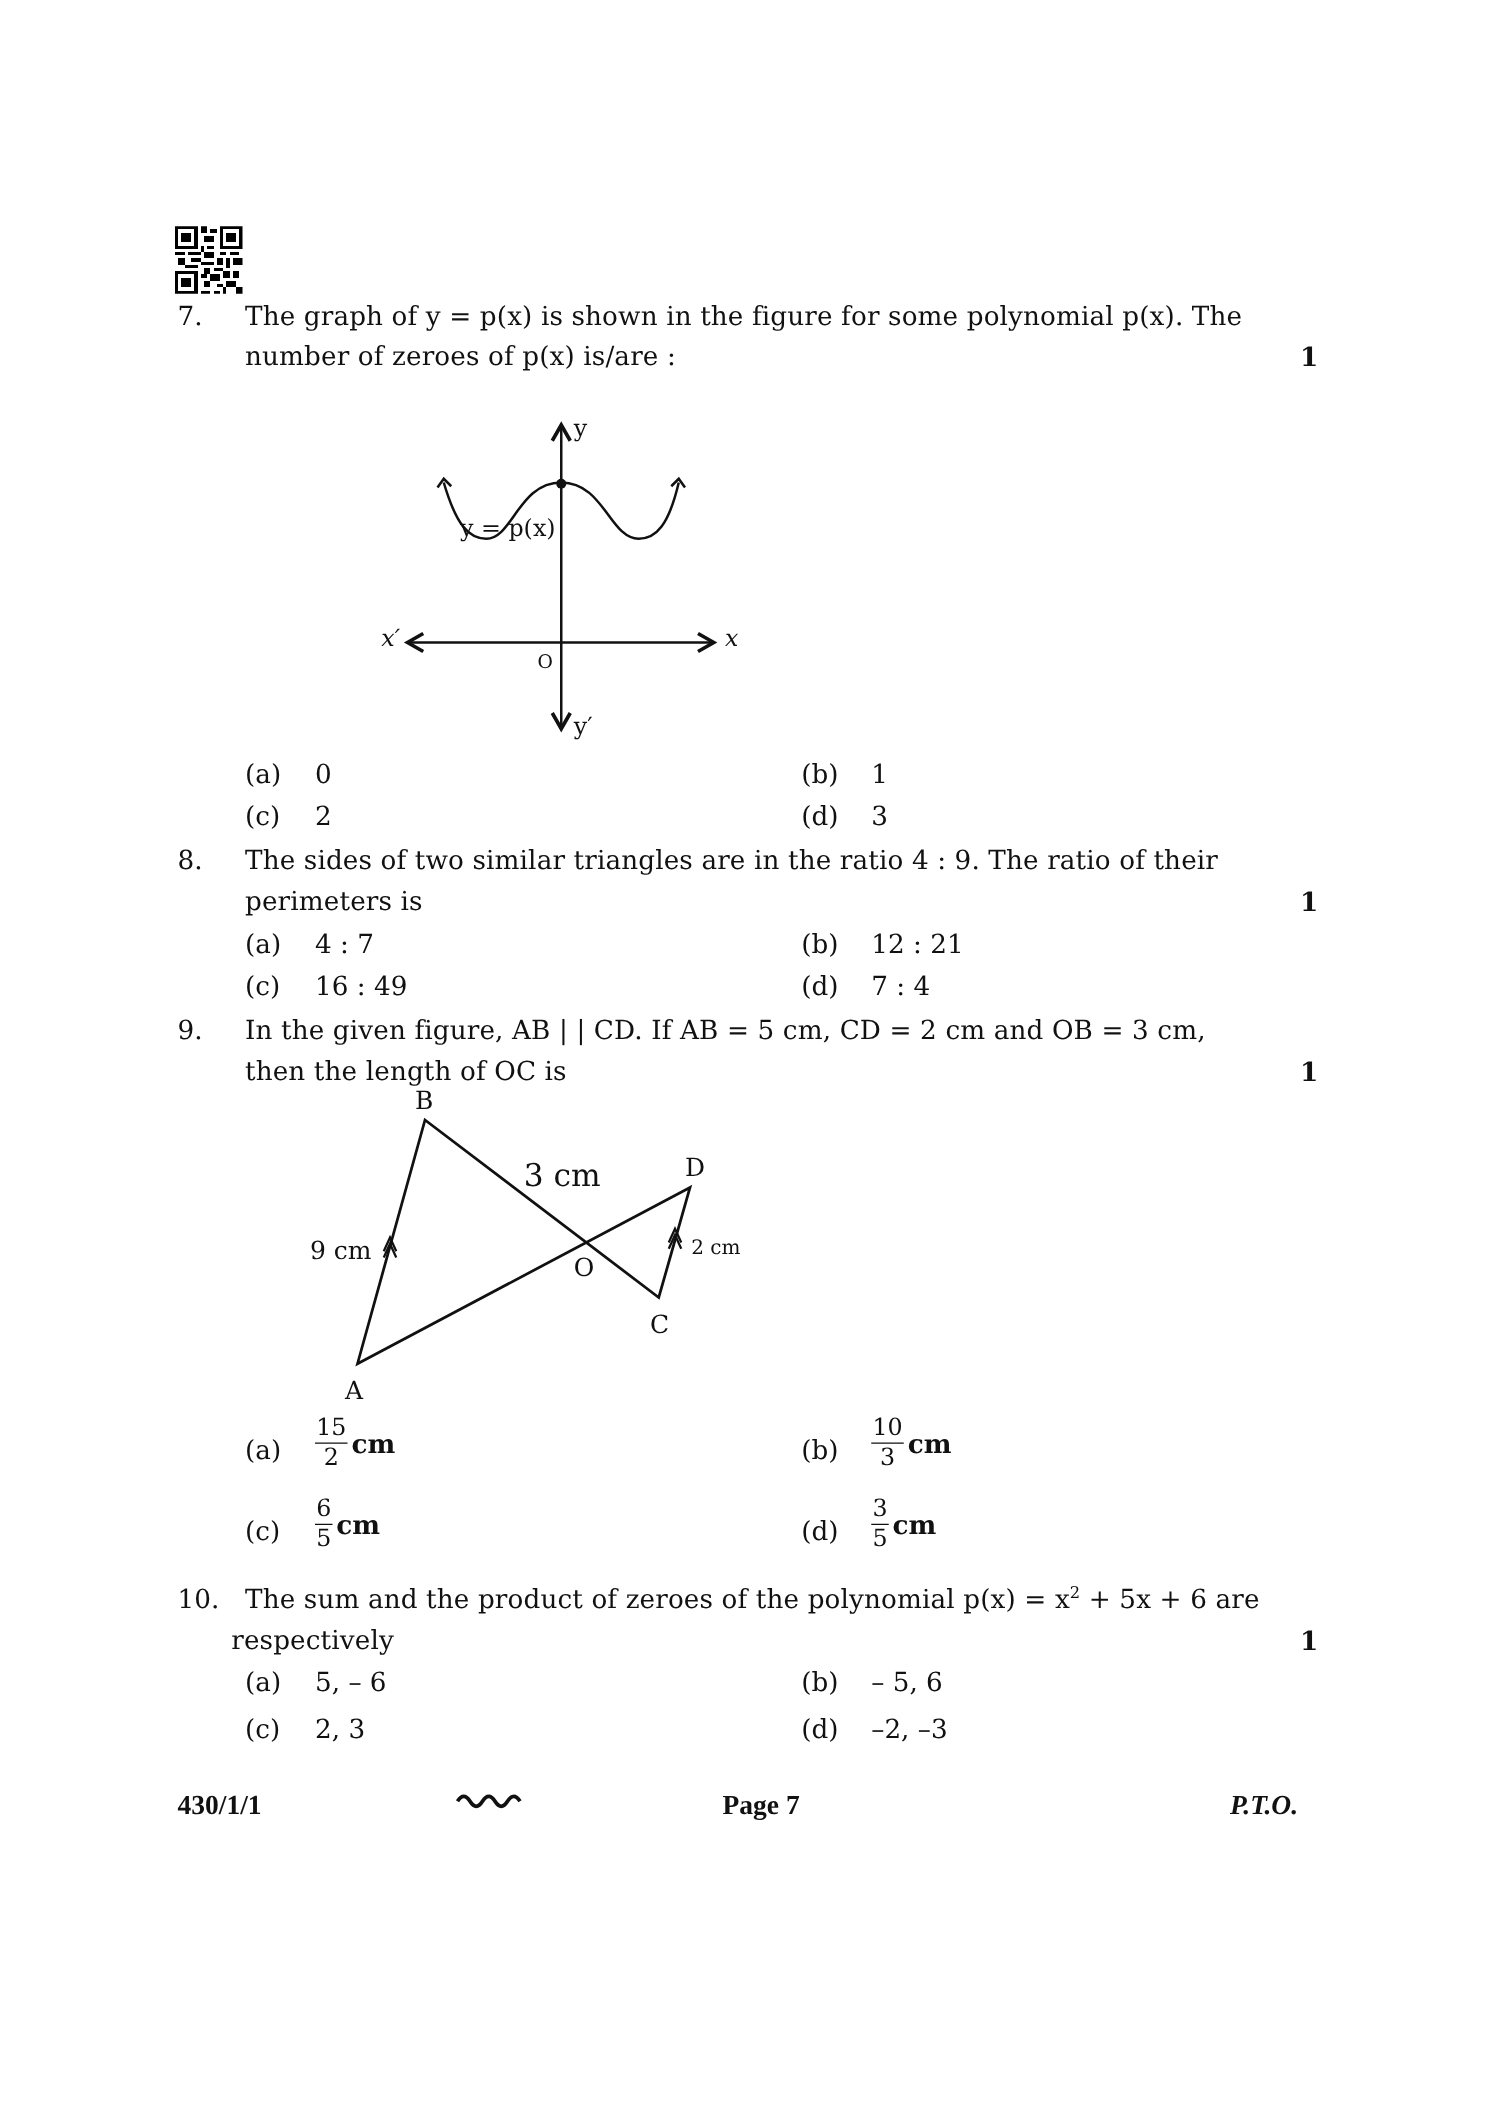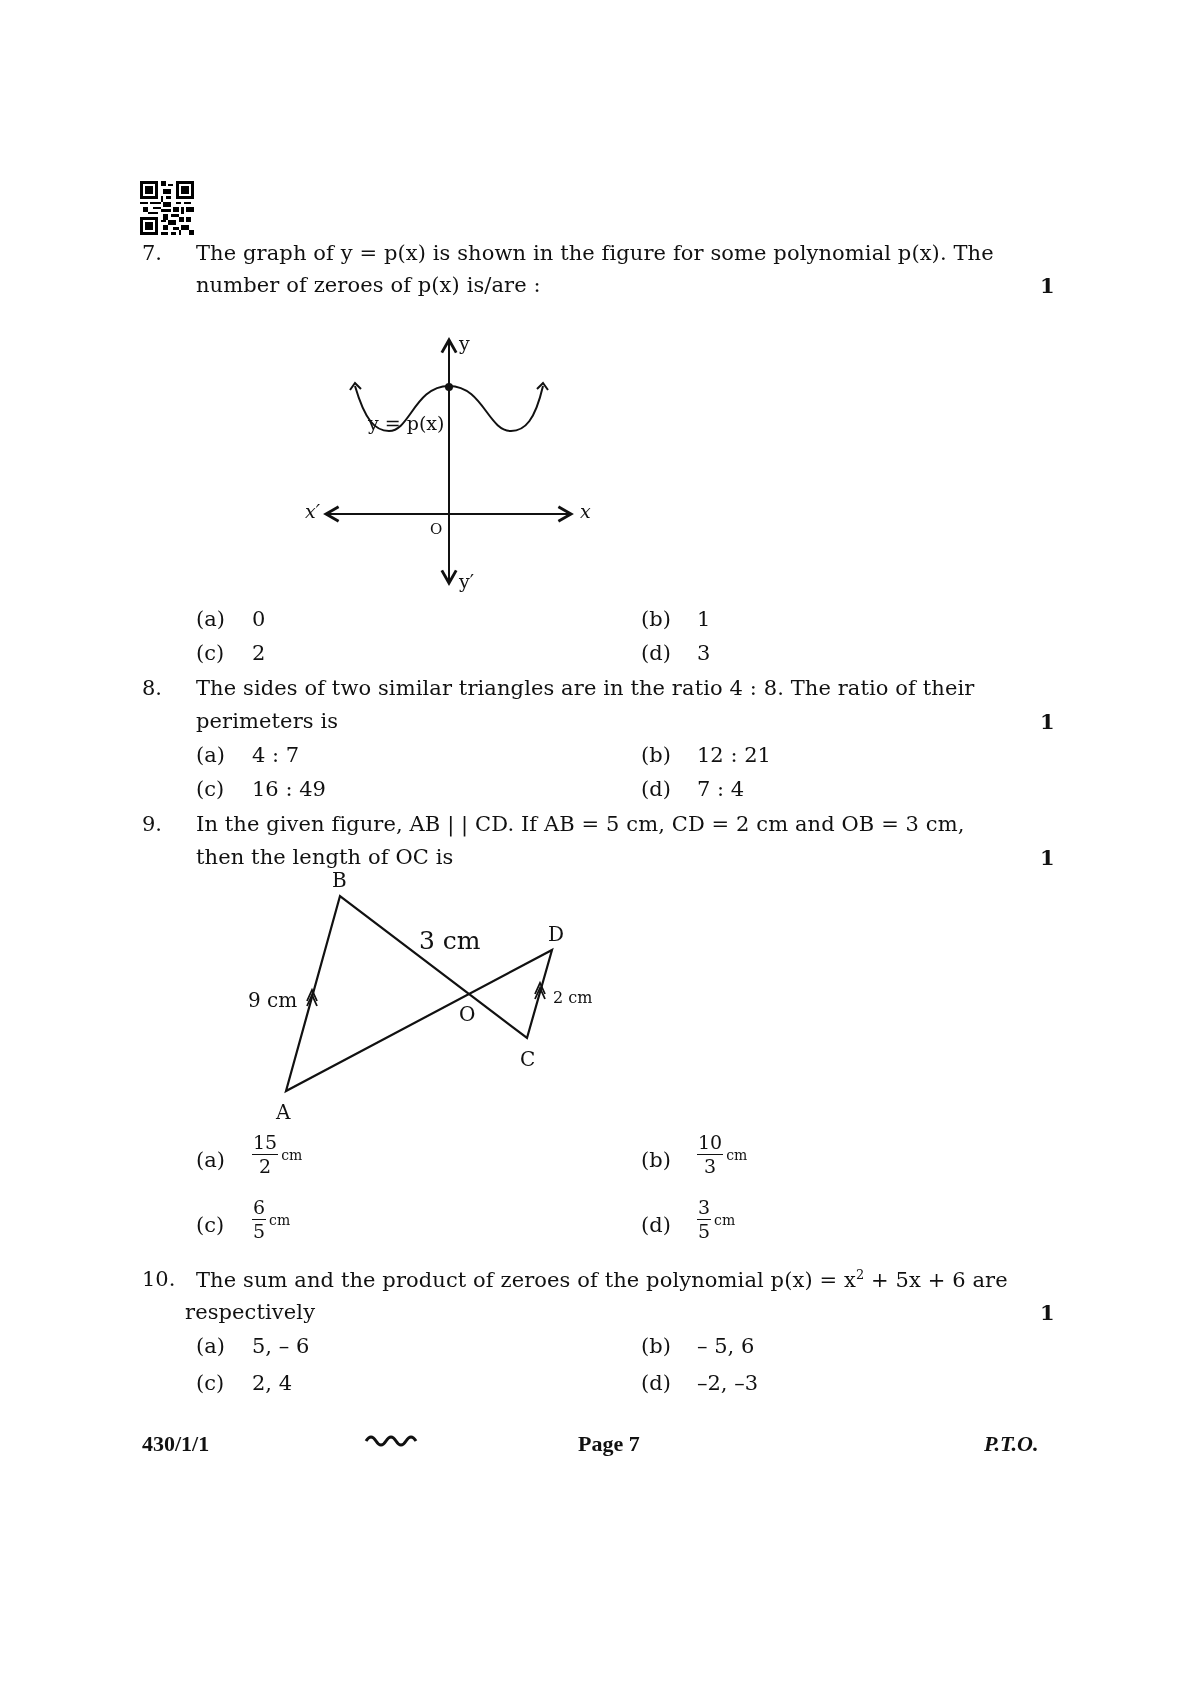--- a/index.html
+++ b/index.html
@@ -9,21 +9,21 @@
   }
   .abs { position: absolute; white-space: nowrap; }
   .t { font-size: 21px; letter-spacing: 0.1px; }
   .qnum { font-size: 21px; }
   .marks { font-size: 21px; font-weight: bold; }
   .opt-label { font-size: 21px; }
   .opt-val { font-size: 21px; }
   .frac { display: inline-flex; flex-direction: column; align-items: center; vertical-align: middle; line-height: 1; font-size: 19px; }
   .frac .num { padding: 0 1px 2px 1px; border-bottom: 1.4px solid #111; }
   .frac .den { padding-top: 2px; }
-  .unit { font-size: 14px; margin-left: 3px; vertical-align: middle; }
+  .unit { font-size: 21px; margin-left: 3px; vertical-align: middle; font-weight: bold; }
   .footer { font-size: 22px; font-weight: bold; font-family: "Liberation Serif", serif; }
   .italic { font-style: italic; }
   .qr { position: absolute; left: 140px; top: 181px; width: 54px; height: 54px; }
 </style>
 </head>
 <body>
 
 <svg class="qr" viewBox="0 0 21 21" shape-rendering="crispEdges">
   <rect x="0" y="0" width="7" height="7" fill="#000"></rect>
     <rect x="1" y="1" width="5" height="5" fill="#fff"></rect>
@@ -96,21 +96,21 @@
 <div class="abs opt-label" style="left:196px; top:607px;">(a)</div>
 <div class="abs opt-val" style="left:252px; top:607px;">0</div>
 <div class="abs opt-label" style="left:641px; top:607px;">(b)</div>
 <div class="abs opt-val" style="left:697px; top:607px;">1</div>
 <div class="abs opt-label" style="left:196px; top:641px;">(c)</div>
 <div class="abs opt-val" style="left:252px; top:641px;">2</div>
 <div class="abs opt-label" style="left:641px; top:641px;">(d)</div>
 <div class="abs opt-val" style="left:697px; top:641px;">3</div>
 
 <div class="abs qnum" style="left:142px; top:676px;">8.</div>
-<div class="abs t" style="left:196px; top:676px;">The sides of two similar triangles are in the ratio 4 : 8. The ratio of their</div>
+<div class="abs t" style="left:196px; top:676px;">The sides of two similar triangles are in the ratio 4 : 9. The ratio of their</div>
 <div class="abs t" style="left:196px; top:709px;text-align:center;">perimeters is</div>
 <div class="abs marks" style="left:1040px; top:709px;">1</div>
 
 <div class="abs opt-label" style="left:196px; top:743px;">(a)</div>
 <div class="abs opt-val" style="left:252px; top:743px;">4 : 7</div>
 <div class="abs opt-label" style="left:641px; top:743px;">(b)</div>
 <div class="abs opt-val" style="left:697px; top:743px;">12 : 21</div>
 <div class="abs opt-label" style="left:196px; top:777px;">(c)</div>
 <div class="abs opt-val" style="left:252px; top:777px;">16 : 49</div>
 <div class="abs opt-label" style="left:641px; top:777px;">(d)</div>
@@ -170,21 +170,21 @@
 <div class="abs qnum" style="left:142px; top:1267px;">10.</div>
 <div class="abs t" style="left:196px; top:1267px;"><span>The sum and the product of zeroes of the polynomial p(x) = x</span><sup style="font-size:13px;">2</sup><span> + 5x + 6 are</span></div>
 <div class="abs t" style="left:185px; top:1300px;">respectively</div>
 <div class="abs marks" style="left:1040px; top:1300px;">1</div>
 
 <div class="abs opt-label" style="left:196px; top:1334px;">(a)</div>
 <div class="abs opt-val" style="left:252px; top:1334px;">5, – 6</div>
 <div class="abs opt-label" style="left:641px; top:1334px;">(b)</div>
 <div class="abs opt-val" style="left:697px; top:1334px;">– 5, 6</div>
 <div class="abs opt-label" style="left:196px; top:1371px;">(c)</div>
-<div class="abs opt-val" style="left:252px; top:1371px;">2, 4</div>
+<div class="abs opt-val" style="left:252px; top:1371px;">2, 3</div>
 <div class="abs opt-label" style="left:641px; top:1371px;">(d)</div>
 <div class="abs opt-val" style="left:697px; top:1371px;">–2, –3</div>
 
 <div class="abs footer" style="left:142px; top:1431px;">430/1/1</div>
 <svg class="abs" style="left:364px; top:1431px;" width="56" height="22" viewBox="0 0 56 22">
   <path d="M2,10 Q7,2 12,10 T22,10 T32,10 T42,10 T52,10" fill="none" stroke="#111" stroke-width="3"></path>
 </svg>
 <div class="abs footer" style="left:578px; top:1431px;">Page 7</div>
 <div class="abs footer italic" style="left:984px; top:1431px;">P.T.O.</div>
 

